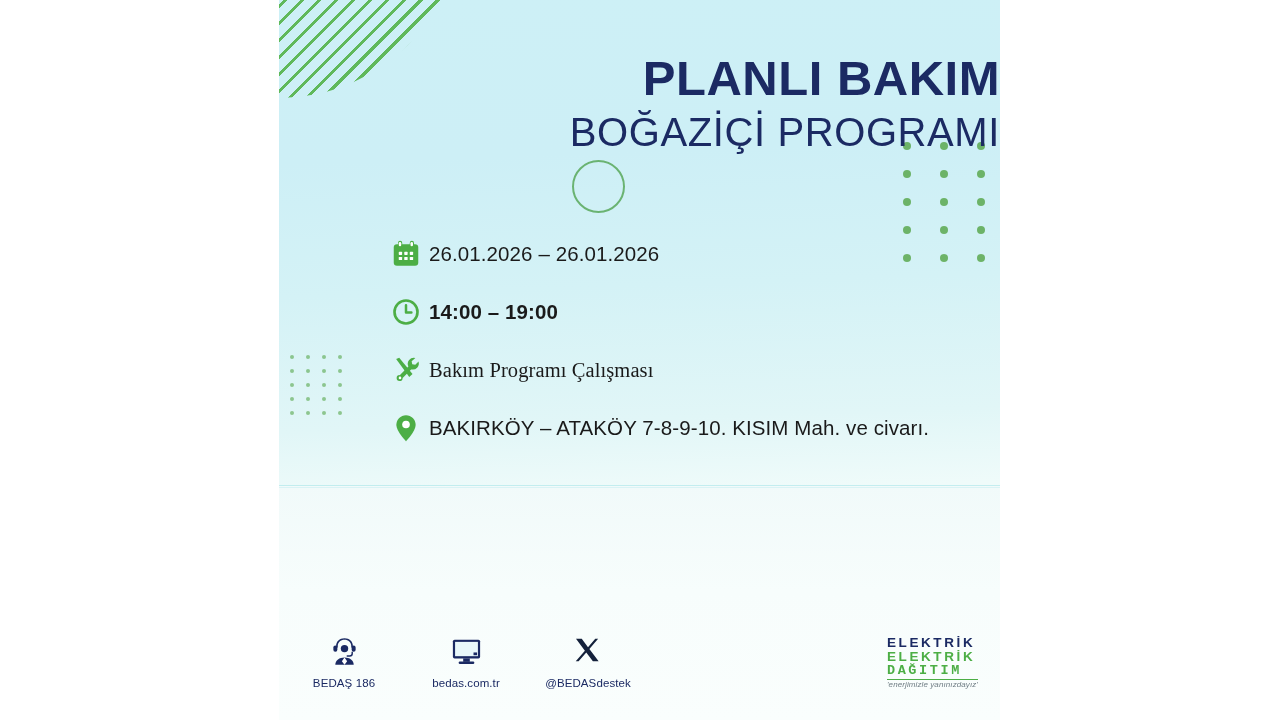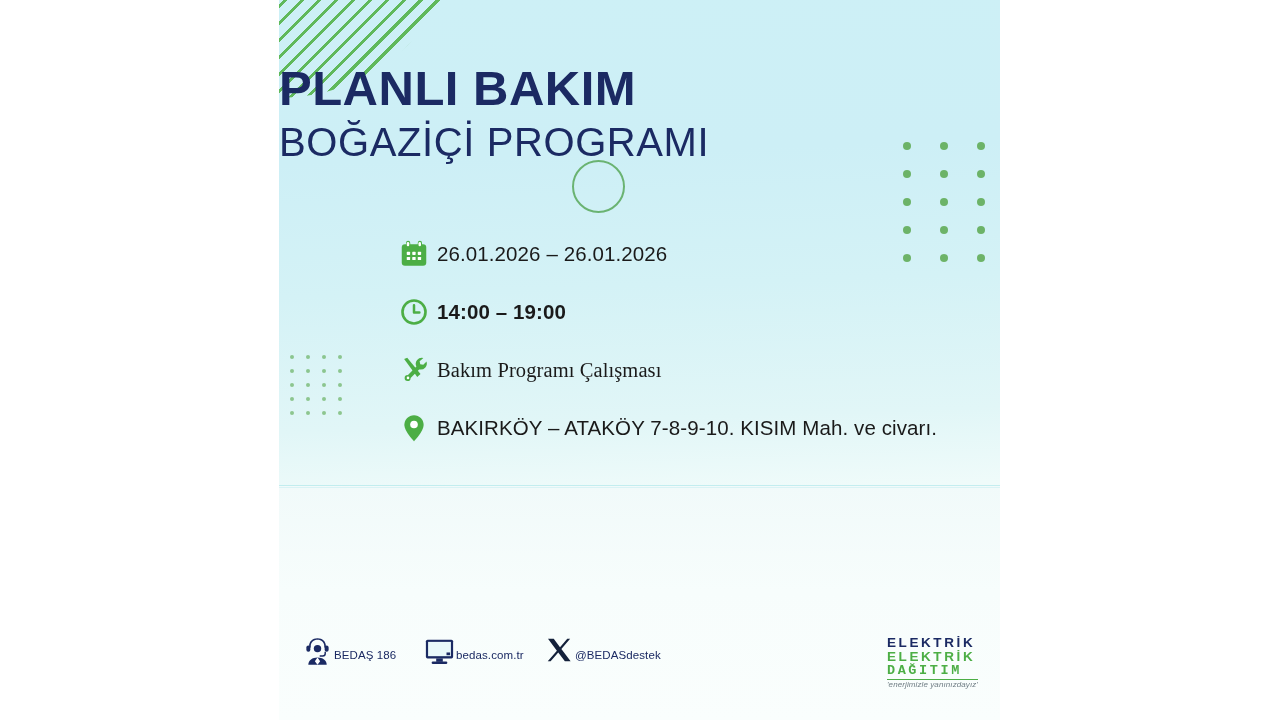--- a/index.html
+++ b/index.html
@@ -83,43 +83,43 @@
 
   #dots-left {
     left:11px; top:355px;
     grid-template-columns:repeat(4, 16px);
     grid-template-rows:repeat(5, 14px);
   }
   #dots-left i { width:4px; height:4px; opacity:.62; }
 
   
   .title-block {
-    position:absolute; left:0; top:62px; width:721px;
-    text-align:left;
+    position:absolute; left:0; top:52px; width:721px;
+    text-align:right;
   }
   #title-main {
     font-size:49px;
     font-weight:bold;
     letter-spacing:.5px;
     color:#1b2a63;
     line-height:1.08;
   }
   #title-sub {
     margin-top:6px;
     font-size:40px;
     font-weight:400;
     letter-spacing:.6px;
     color:#1b2a63;
     line-height:1.08;
   }
 
   
   #info {
     position:absolute;
-    left:112px; top:228px;
+    left:104px; top:228px;
     width:600px;
   }
   .info-row {
     display:flex;
     align-items:center;
     min-height:52px;
     margin-bottom:6px;
   }
   .info-icon {
     width:46px; min-width:46px;
@@ -139,21 +139,21 @@
   #footer {
     position:absolute;
     left:0; top:632px; width:721px; height:80px;
   }
   .contact-group {
     position:absolute; left:22px; top:0;
     display:flex; gap:36px;
   }
   .contact {
     width:86px;
-    display:flex; flex-direction:row; align-items:center;
+    display:flex; flex-direction:column; align-items:center;
   }
   .contact .glyph { height:38px; display:flex; align-items:center; justify-content:center; }
   .contact .clabel {
     margin-top:7px;
     font-size:11.5px;
     color:#1b2a63;
     letter-spacing:.1px;
     white-space:nowrap;
   }
 

